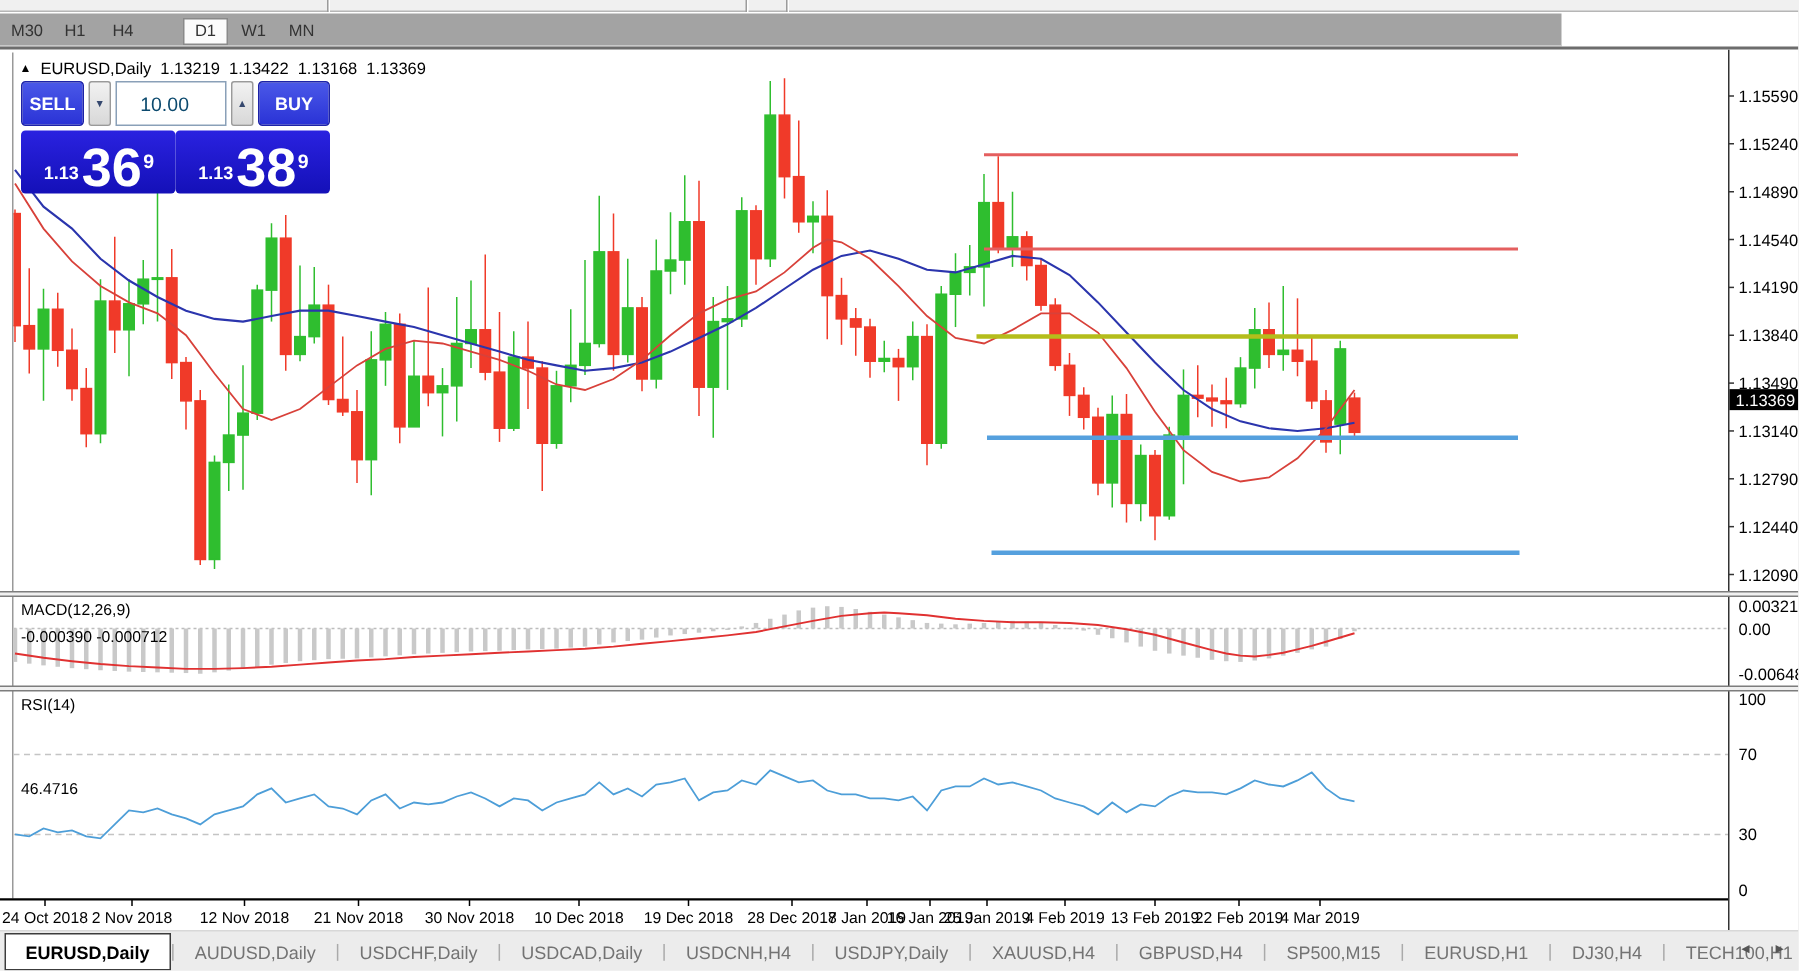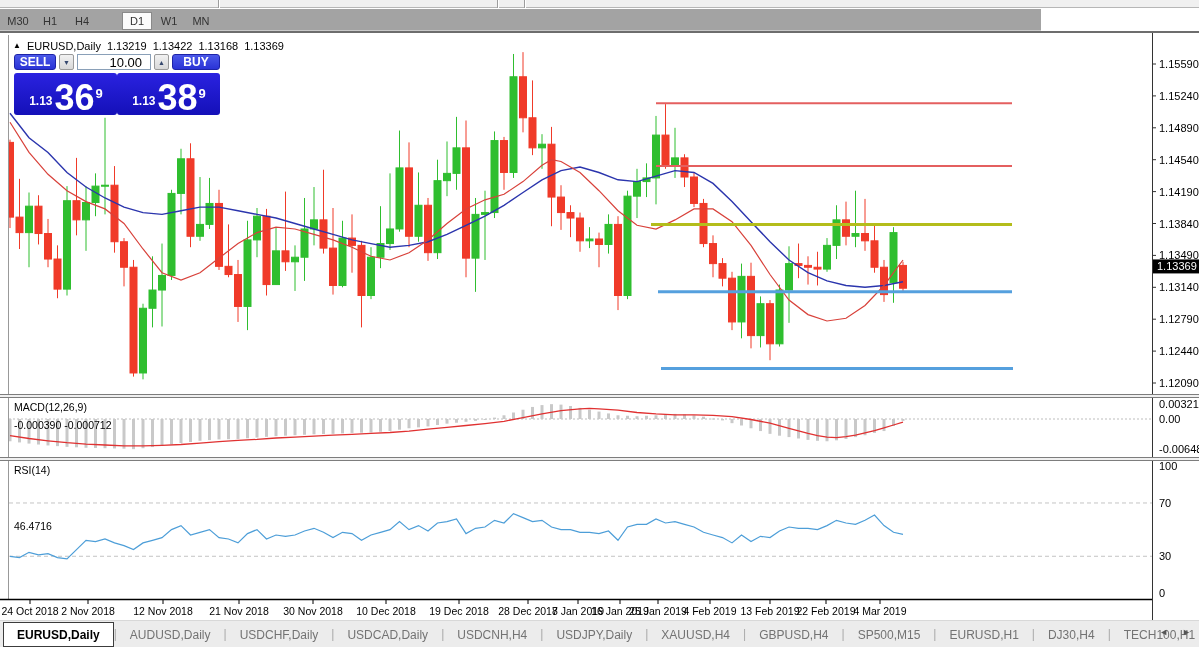--- a/index.html
+++ b/index.html
@@ -9,25 +9,25 @@
   .top-strip .sep{position:absolute;top:0;width:1px;height:8px;background:#9c9c9c;box-shadow:1px 0 0 #fff;}
   .tf-bar{position:absolute;left:0;top:9px;width:1041px;height:22px;background:#a3a3a3;border-bottom:1px solid #c9c9c9;display:flex;align-items:flex-end;padding-left:2px;}
   .tf-btn{height:18px;min-width:30px;margin:0 1px;display:flex;align-items:center;justify-content:center;font-size:11px;color:#333;border:1px solid transparent;cursor:default;}
   .tf-btn.active{background:#fbfbfb;border:1px solid #8a8a8a;margin-left:24px;}
   .chart-wrap{position:absolute;left:0;top:31px;width:1199px;height:589px;background:#fff;border-top:2px solid #6d6d6d;}
   svg{position:absolute;left:0;top:0;}
   .chart-title{position:absolute;left:13px;top:7px;font-size:11px;color:#000;display:flex;gap:6px;align-items:center;}
   .chart-title .tri{font-size:8px;position:relative;top:-1px;}
   .ind-label{position:absolute;font-size:10.5px;color:#000;display:flex;gap:6px;flex-direction:column;}
   .trade-panel{position:absolute;left:14px;top:21px;width:206px;}
-  .tp-row1{display:flex;height:16px;gap:3px;}
+  .tp-row1{display:flex;height:30px;gap:3px;}
   .btn-trade{flex:0 0 42px;background:linear-gradient(#4a58e8,#2a33d6);color:#fff;font-size:12px;font-weight:bold;display:flex;align-items:center;justify-content:center;border-radius:3px;border:1px solid #1d23a8;}
   .btn-buy{flex:0 0 48px;}
   .spin{flex:0 0 15px;background:linear-gradient(#f2f2f2,#d8d8d8);border:1px solid #9a9a9a;display:flex;align-items:center;justify-content:center;font-size:7px;color:#35486e;border-radius:2px;}
-  .vol-box{flex:1 1 auto;background:#fff;border:1px solid #8aa0b8;font-size:13px;color:#000000;display:flex;align-items:center;justify-content:flex-end;padding-right:8px;}
+  .vol-box{flex:1 1 auto;background:#fff;border:1px solid #8aa0b8;font-size:13px;color:#0c4a6e;display:flex;align-items:center;justify-content:flex-end;padding-right:24px;}
   .tp-row2{display:flex;margin-top:3px;}
   .price-panel{flex:1;height:42px;background:linear-gradient(#2a22e0,#1410b8);border-radius:3px;color:#fff;display:flex;align-items:flex-end;justify-content:center;padding-bottom:4px;}
   .price-panel .small{font-size:12px;font-weight:bold;margin-right:2px;margin-bottom:3px;}
   .price-panel .big{font-size:36px;font-weight:bold;line-height:26px;}
   .price-panel .sup{font-size:13px;font-weight:bold;position:relative;top:-10px;left:1px;}
   .tab-bar{position:absolute;left:0;top:620px;width:1199px;height:27px;background:#ececec;border-top:1px solid #d8d8d8;display:flex;align-items:flex-end;}
   .tab{height:24px;display:flex;align-items:center;padding:0 13px;font-size:12px;color:#737373;white-space:nowrap;}
   .tab.active{background:#fff;border:1px solid #3c3c3c;color:#000;font-weight:bold;height:25px;margin-left:3px;}
   .tab-sep{color:#aaa;font-size:12px;align-self:center;}
   .tab-scroll{position:absolute;right:8px;top:627px;display:flex;gap:14px;font-size:9px;color:#555;}

